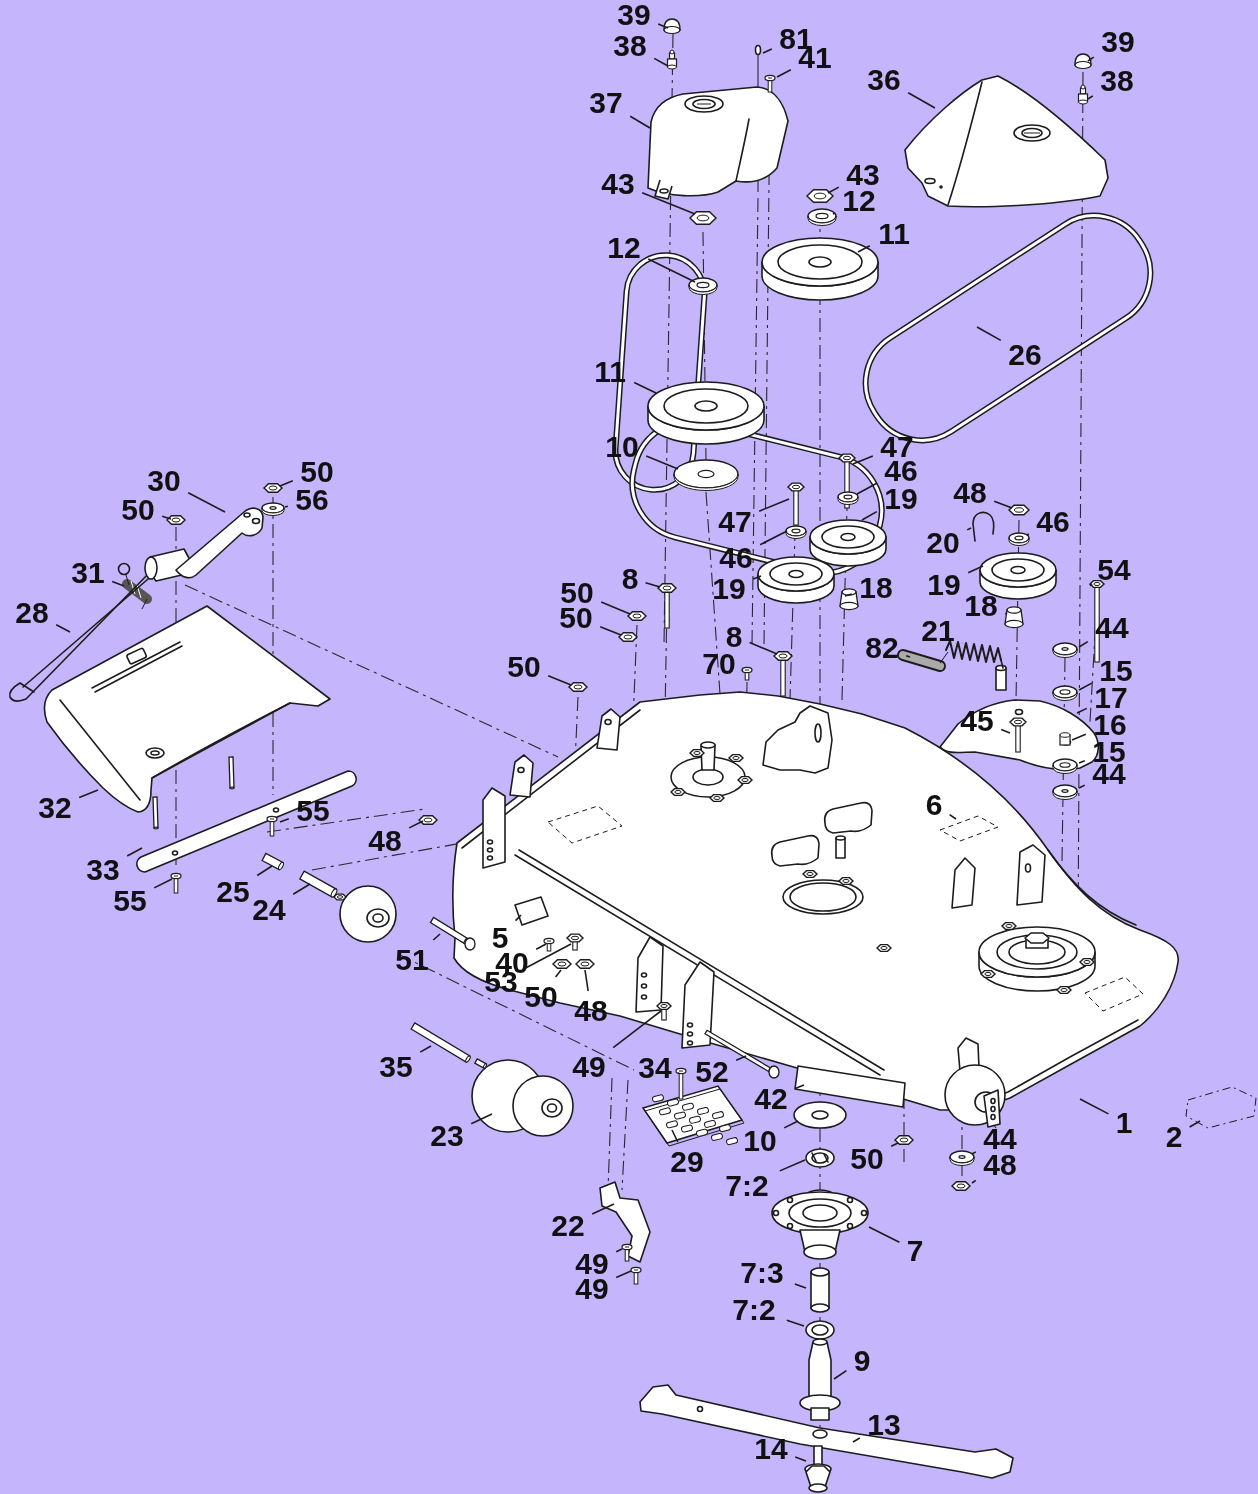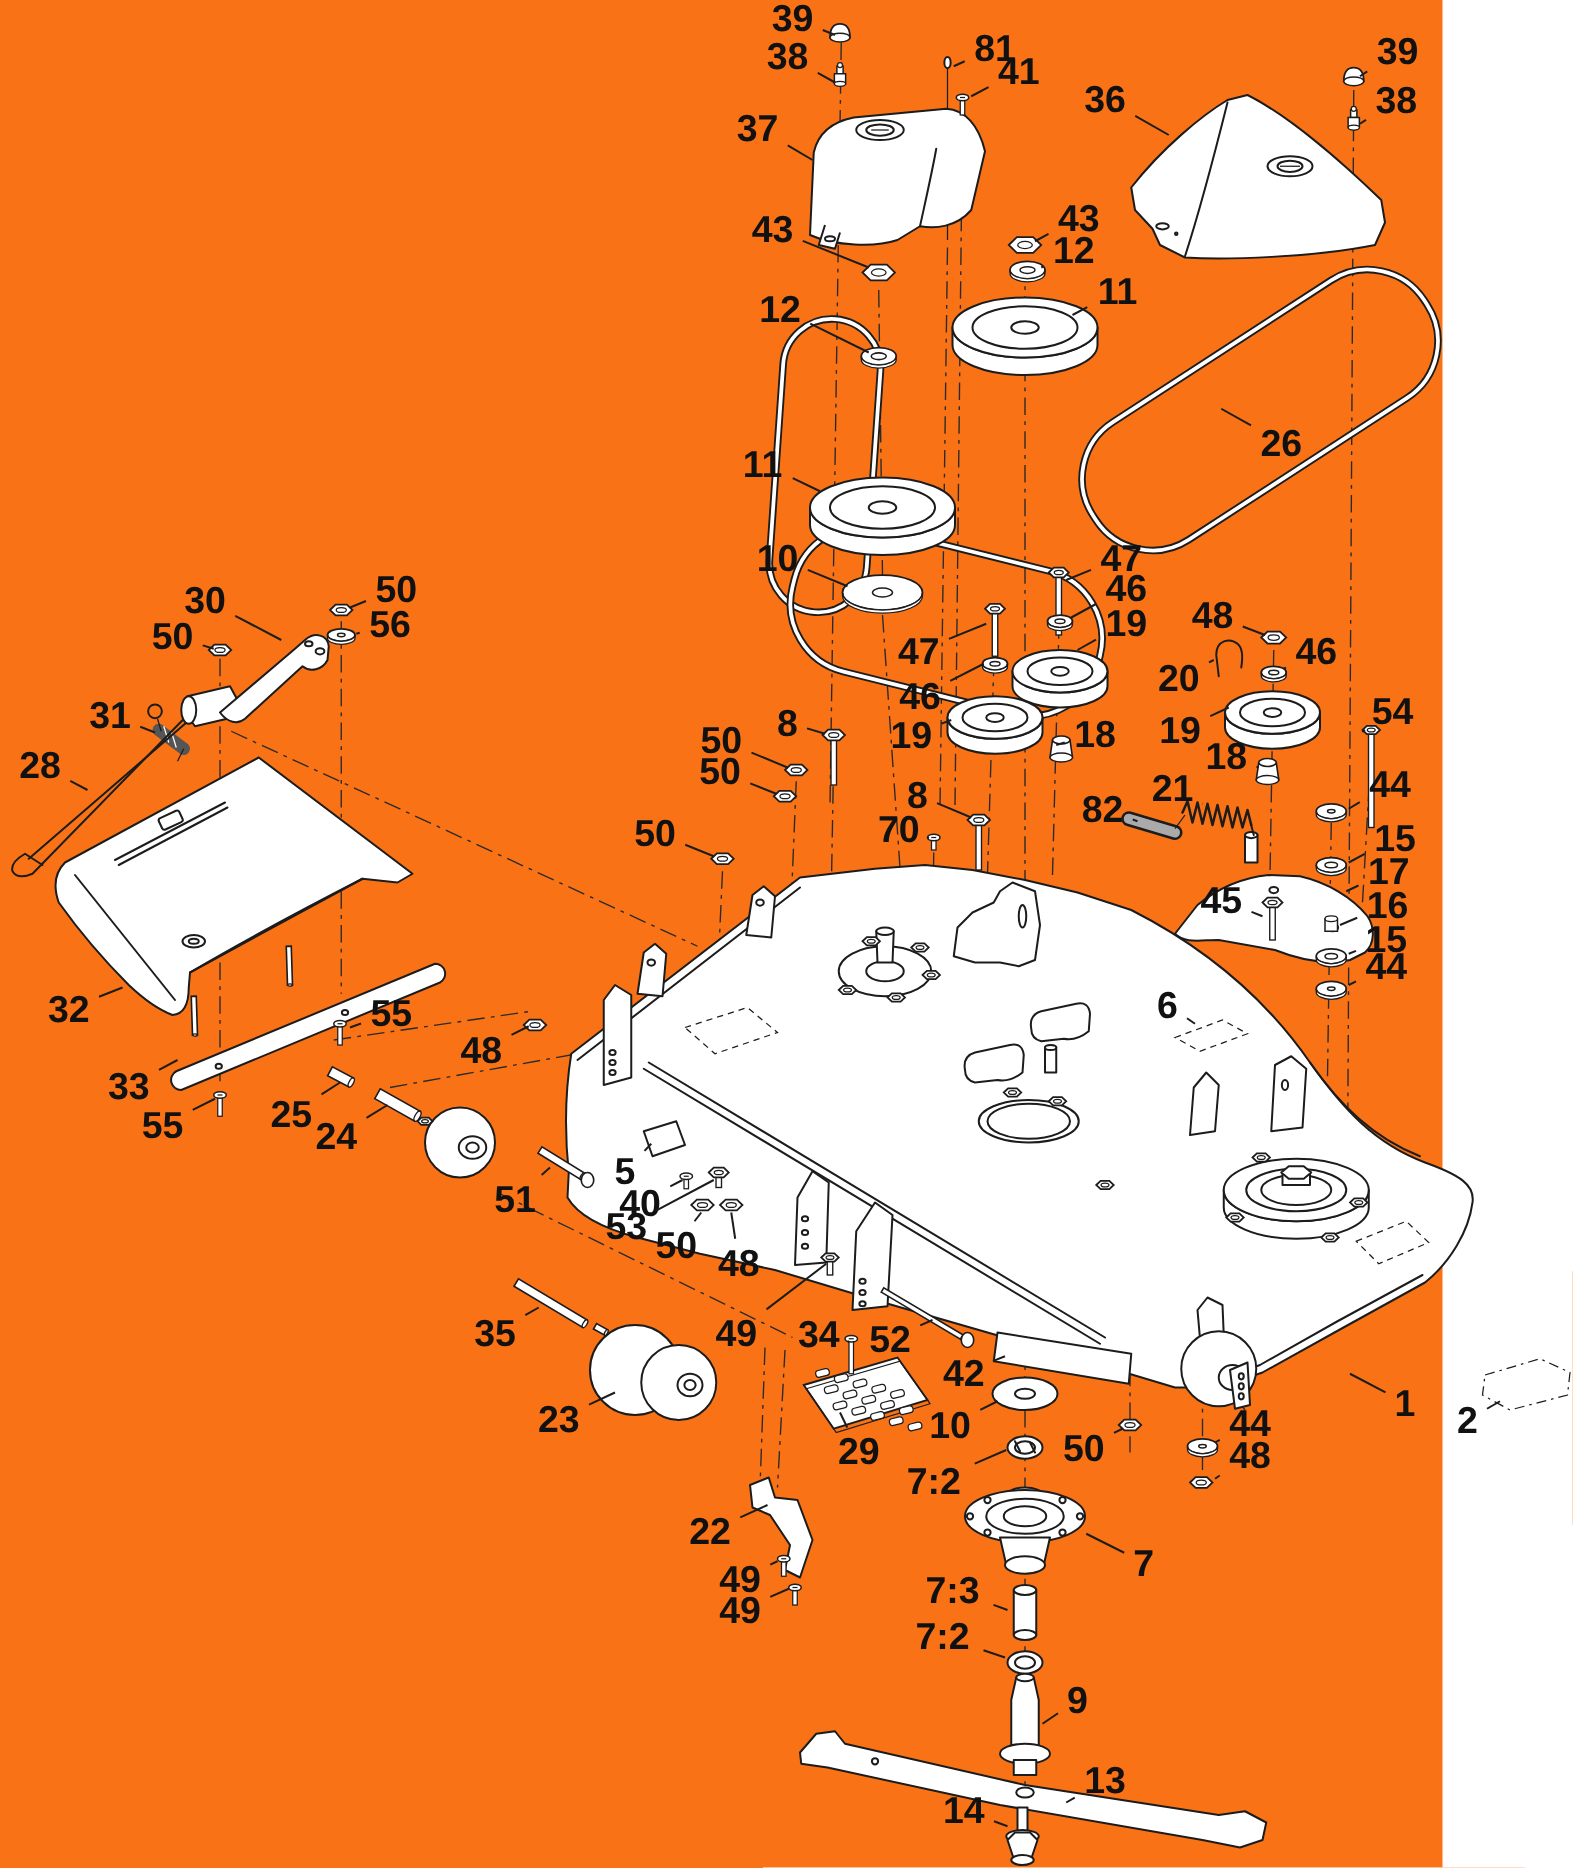--- a/index.html
+++ b/index.html
@@ -1,16 +1,16 @@
 <!DOCTYPE html>
 <html><head>
 <meta charset="utf-8">
 <style>
   html,body{margin:0;padding:0;background:#fff;}
-  #stage{position:relative;width:1154px;height:1494px;background:#f97316;
+  #stage{position:relative;width:1258px;height:1494px;background:#c4b5fd;
          font-family:"Liberation Sans", sans-serif;}
   svg{position:absolute;left:0;top:0;}
   .ink{stroke:#1c1c1c;fill:none;stroke-width:1.6;stroke-linejoin:round;stroke-linecap:round;}
   .inkf{stroke:#1c1c1c;fill:#ffffff;stroke-width:1.6;stroke-linejoin:round;}
   .thin{stroke:#1c1c1c;fill:none;stroke-width:1;}
   .callout-text{font:bold 30px "Liberation Sans", sans-serif;fill:#111;}
 </style>
 </head>
 <body>
 

